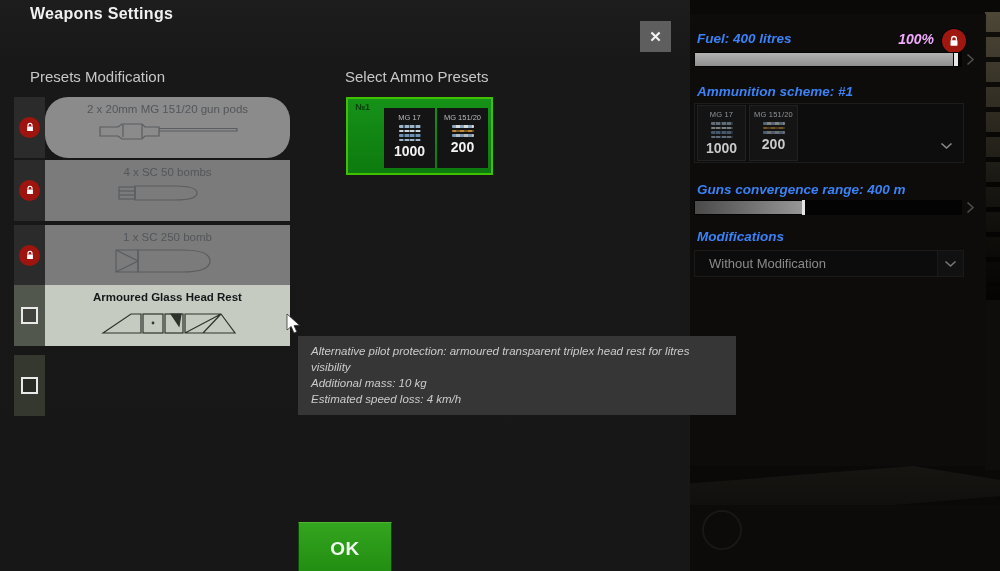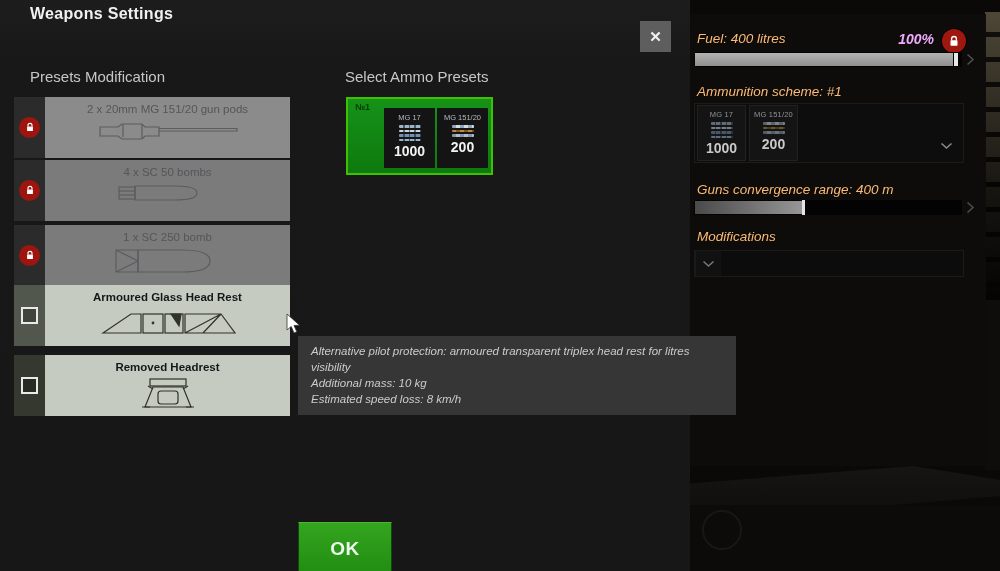--- a/index.html
+++ b/index.html
@@ -33,22 +33,22 @@
     position:absolute; left:12px; top:44px; width:40px; height:40px;
     border:2px solid rgba(220,220,210,0.06); border-radius:50%;
   }
 
   
   .sidebar {
     position:absolute; left:690px; top:14px; width:296px; height:452px;
     background:rgba(14,13,12,0.95);
   }
   .sb-label {
-    position:absolute; left:7px; font-style:italic; font-weight:normal;
-    font-size:13.5px; color:#fdba74; white-space:nowrap;
+    position:absolute; left:7px; font-style:italic; font-weight:bold;
+    font-size:13.5px; color:#3b82f6; white-space:nowrap;
   }
   .sb-value {
     position:absolute; font-style:italic; font-weight:bold;
     font-size:14px; color:#f0abfc;
   }
   .lock-badge {
     position:absolute; width:24px; height:24px; border-radius:50%;
     background:#a01710; display:flex; align-items:center; justify-content:center;
     box-shadow:0 0 0 1px rgba(0,0,0,0.5);
   }
@@ -114,21 +114,21 @@
   .row-3 { top:128px; }
   .row-4 { top:188px; }
   .row-5 { top:258px; }
   .mod-side { width:31px; display:flex; align-items:center; justify-content:center; }
   .mod-body { flex:1; display:flex; flex-direction:column; align-items:center; padding-top:6px; }
   .mod-label { font-size:11.5px; white-space:nowrap; }
   .mod-art { margin-top:3px; }
 
   .locked .mod-side { background:#2b2b2b; }
   .locked .mod-body { background:#7b7b7b; }
-  .row-1.locked .mod-body { background:#8b8b8b; }
+  .row-1.locked .mod-body { background:#8b8b8b;border-radius:23px; }
   .locked .mod-label { color:#53565a; }
   .locked svg.art { stroke:#5a5d60; }
   .lock-badge-sm {
     width:21px; height:21px; border-radius:50%; background:#9e150f;
     display:flex; align-items:center; justify-content:center;
   }
 
   .unlocked .mod-body { background:#c6cbc1; }
   .unlocked .mod-label { color:#15181a; font-weight:bold; }
   .unlocked svg.art { stroke:#2e322b; }
@@ -254,20 +254,21 @@
       <div class="handle"></div>
     </div>
     <div class="nav-arrow" style="top:186px;">
       <svg width="9" height="13" viewBox="0 0 9 13">
           <polyline points="1.5,1.5 7,6.5 1.5,11.5" fill="none" stroke="#4d4d4d" stroke-width="1.6"></polyline>
         </svg>
     </div>
 
     <div class="sb-label" style="top:215px;">Modifications</div>
     <div class="dropdown">
+      <div class="dd-text">Without Modification</div>
       <div class="dd-btn">
         <svg width="13" height="8" viewBox="0 0 13 8">
             <polyline points="1.5,1.5 6.5,6 11.5,1.5" fill="none" stroke="#777" stroke-width="1.6"></polyline>
           </svg>
       </div>
     </div>
   </div>
 
   <div class="dialog">
 
@@ -350,29 +351,20 @@
             <rect x="72" y="8" width="18" height="19"></rect>
             <path d="M78 8 l8 12 l2 -12 z" fill="#2e322b"></path>
             <path d="M92 8 h36 l14 19 h-50 z M92 27 L128 8 M110 27 L128 8"></path>
           </svg>
         </div>
       </div>
 
       <div class="mod-row row-5 unlocked">
         <div class="mod-side">
           <div class="checkbox"></div>
-        </div>
-        <div class="mod-body">
-          <div class="mod-label">Removed Headrest</div>
-          <svg class="art mod-art" width="100" height="34" viewBox="0 0 100 34">
-            <rect x="32" y="3" width="36" height="7"></rect>
-            <path d="M27 31 L35 11 h30 l8 20 z"></path>
-            <rect x="40" y="15" width="20" height="13" rx="3"></rect>
-            <path d="M24 31 h8 M68 31 h8 M30 10 l5 3 M70 10 l-5 3"></path>
-          </svg>
         </div>
       </div>
     </div>
 
     <div class="preset-card">
       <div class="preset-num">№1</div>
       <div class="preset-belts">
         <div class="preset-cell">
           <div class="gun-name">MG 17</div>
           <div class="belt-icon mg17">
@@ -394,21 +386,21 @@
         </div>
       </div>
     </div>
 
     <div class="ok-btn">OK</div>
   </div>
 
   <div class="tooltip">
     <div class="tip-line">Alternative pilot protection: armoured transparent triplex head rest for litres visibility</div>
     <div class="tip-line">Additional mass: 10 kg</div>
-    <div class="tip-line">Estimated speed loss: 8 km/h</div>
+    <div class="tip-line">Estimated speed loss: 4 km/h</div>
   </div>
 
   <div class="cursor">
     <svg width="17" height="22" viewBox="0 0 17 22">
       <path d="M1 1 L1 17 L5.2 13.5 L8 20 L10.8 18.7 L8 12.5 L13.5 12.2 Z" fill="#fff" stroke="#333" stroke-width="0.8"></path>
     </svg>
   </div>
 
 </div>
 

